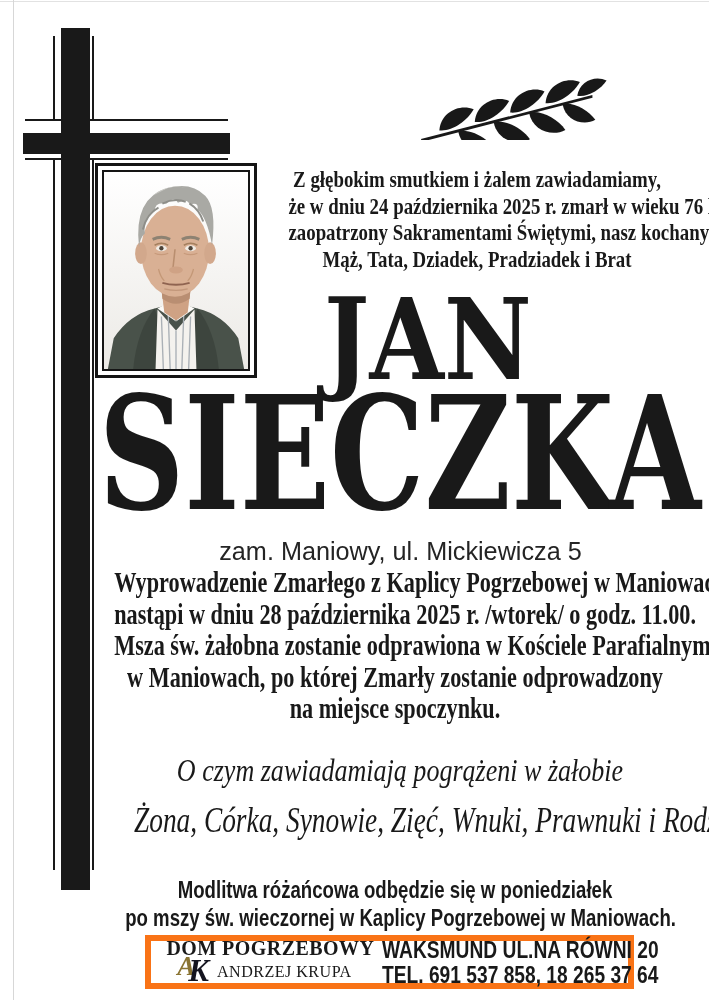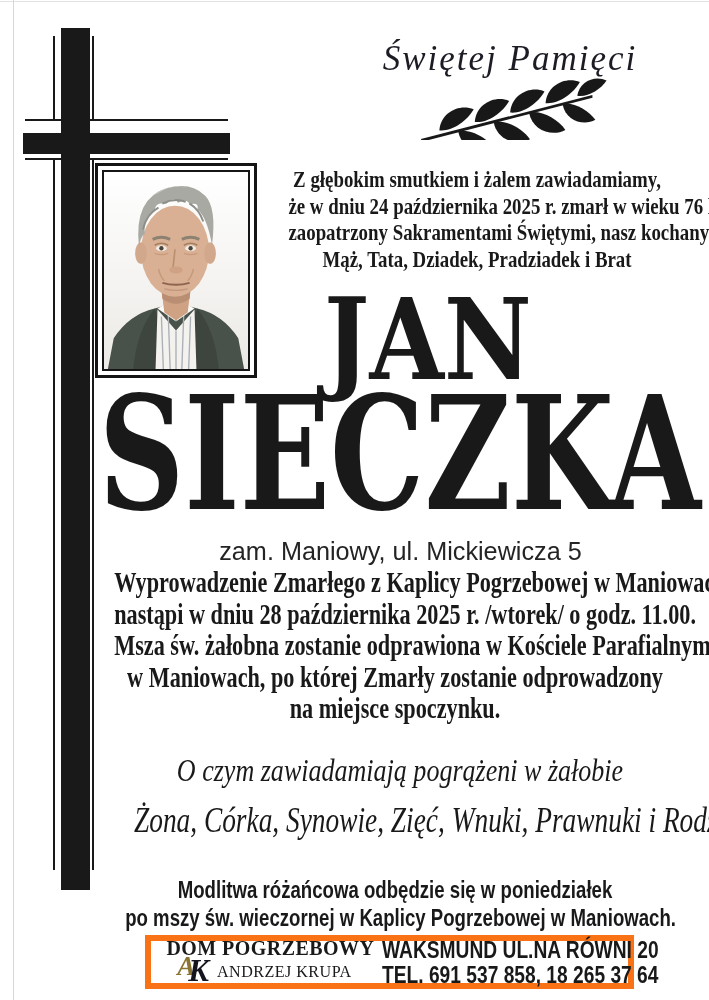--- a/index.html
+++ b/index.html
@@ -81,21 +81,20 @@
     <div class="bar" style="left:61px;top:28px;width:29px;height:862px;"></div>
     <div class="bar" style="left:23px;top:133px;width:207px;height:21px;"></div>
     <div class="thin" style="left:53px;top:36px;width:2px;height:83px;"></div>
     <div class="thin" style="left:53px;top:160px;width:2px;height:710px;"></div>
     <div class="thin" style="left:92px;top:36px;width:2px;height:83px;"></div>
     <div class="thin" style="left:92px;top:160px;width:2px;height:710px;"></div>
     <div class="thin" style="left:25px;top:119px;width:203px;height:2px;"></div>
     <div class="thin" style="left:25px;top:158px;width:203px;height:2px;"></div>
   </div>
 
-  <div class="abs script-heading">Świętej Pamięci</div>
 
   <div class="abs" style="left:408px;top:74px;width:200px;height:66px;">
     <svg viewBox="0 0 200 70" width="200" height="66">
       <g fill="#181818" transform="rotate(-3 100 35)">
         <path d="M6 64 L190 27 L190 30 L7 67 Z"></path>
         <path transform="translate(26,56) rotate(-8)" d="M0 0 C 5 -19, 27 -24, 40 -15 C 31 -4, 12 4, 0 0 Z"></path>
         <path transform="translate(64,49) rotate(-8)" d="M0 0 C 5 -19, 27 -24, 40 -15 C 31 -4, 12 4, 0 0 Z"></path>
         <path transform="translate(102,41) rotate(-8)" d="M0 0 C 5 -19, 27 -24, 40 -15 C 31 -4, 12 4, 0 0 Z"></path>
         <path transform="translate(140,33) rotate(-8)" d="M0 0 C 5 -19, 27 -24, 40 -15 C 31 -4, 12 4, 0 0 Z"></path>
         <path transform="translate(174,27) rotate(-4) scale(0.82)" d="M0 0 C 5 -19, 27 -24, 40 -15 C 31 -4, 12 4, 0 0 Z"></path>

